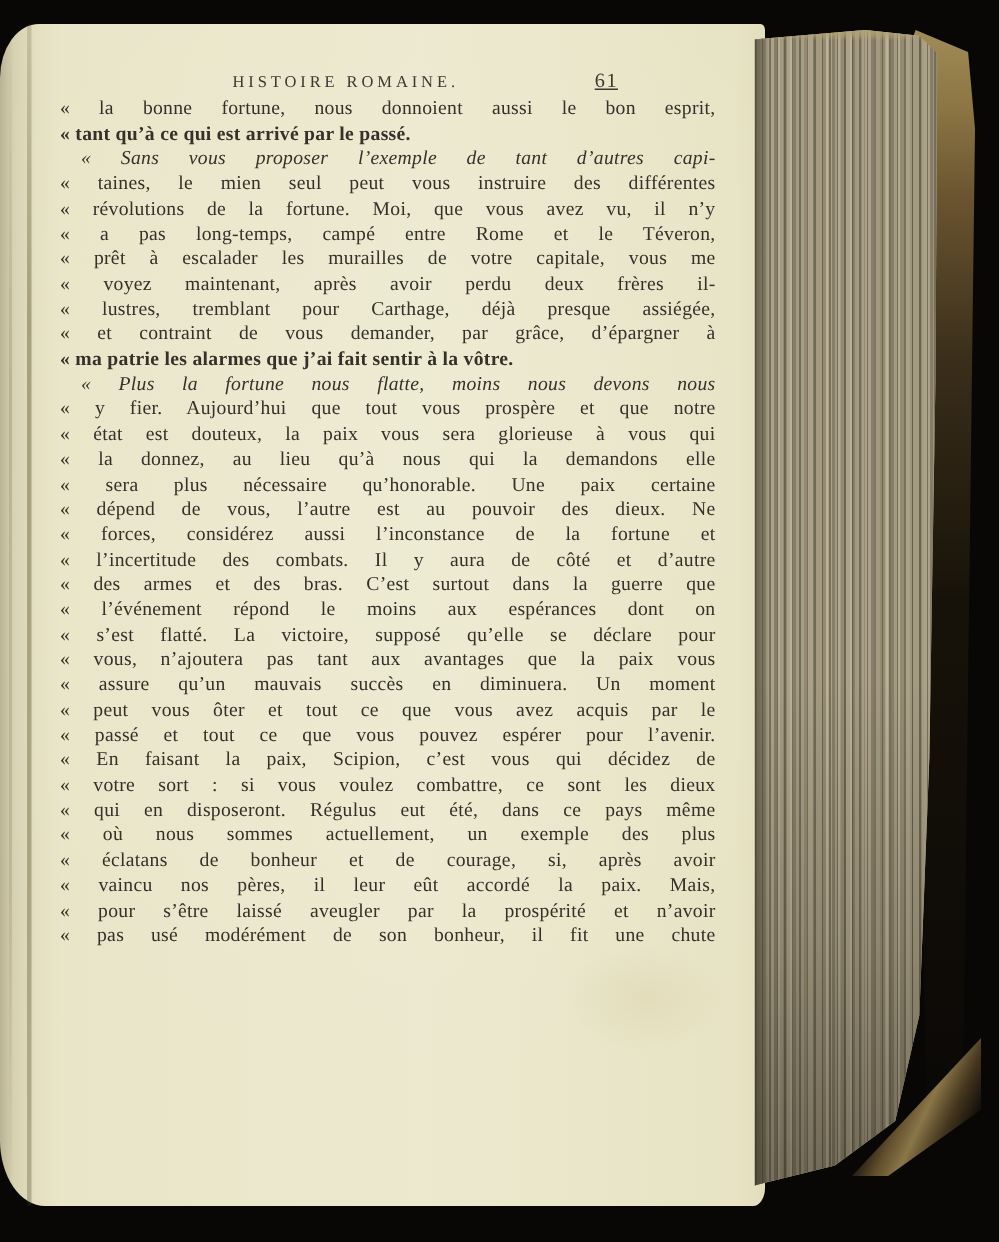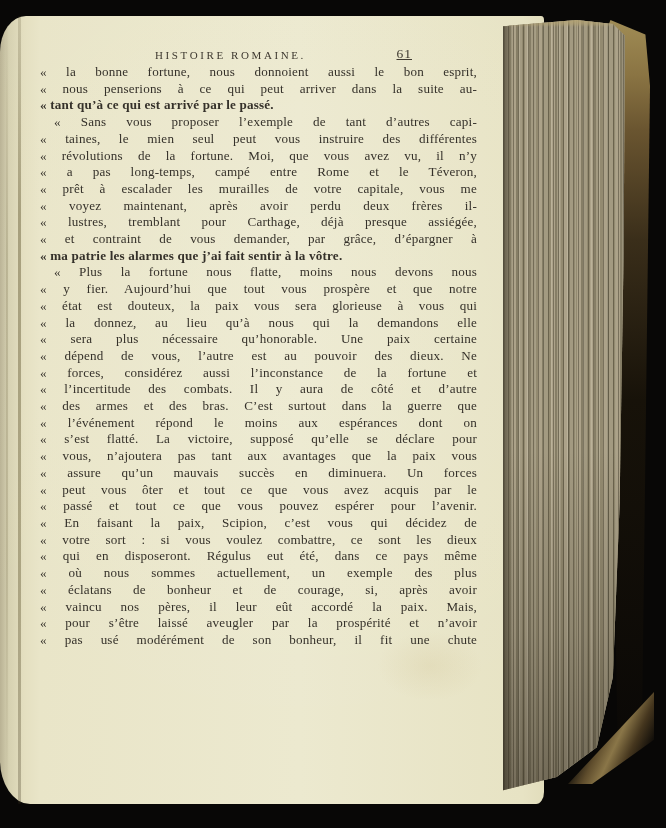--- a/index.html
+++ b/index.html
@@ -12,21 +12,20 @@
   .photo { position:absolute; inset:0; }
 
   
   .paper {
     position:absolute; left:0; top:16px; width:510px; height:788px;
     background:
       radial-gradient(75px 50px at 430px 650px, rgba(190,168,105,0.14), rgba(0,0,0,0) 70%),
       radial-gradient(120% 85% at 55% 38%, rgba(255,255,252,0.10), rgba(0,0,0,0) 65%),
       linear-gradient(90deg, #b9b294 0px, #d6d1b1 9px, #e4dfc0 24px, #e9e5c8 40px, #ece9cf 55%, #e7e3c4 96%, #e2ddbc 100%);
     border-radius: 26px 3px 8px 30px / 36px 4px 12px 44px;
-    padding-left: 34px;
   }
   
   .paper::before {
     content:""; position:absolute; left:18px; top:0; bottom:0; width:3px;
     background:linear-gradient(180deg, rgba(80,70,40,0.18), rgba(110,100,62,0.50) 25%, rgba(110,100,62,0.46) 72%, rgba(60,50,28,0.28));
     border-radius:2px;
   }
   .paper::after {
     content:""; position:absolute; left:6px; top:6px; bottom:8px; width:2px;
     background:linear-gradient(180deg, rgba(120,110,75,0.0), rgba(120,110,75,0.25) 30%, rgba(120,110,75,0.22) 70%, rgba(120,110,75,0));
@@ -48,21 +47,21 @@
   
   .body-text {
     position:absolute; left:40px; top:48px; width:437px;
     color:#35312a;
   }
   .line {
     font-size:13.1px; line-height:16.7px; letter-spacing:0.2px;
     white-space:nowrap;
     text-align:justify; text-align-last:justify; text-justify:inter-word;
   }
-  .line.indent { text-indent:14px; }
+  .line.indent { text-indent:14px;font-style:italic; }
   .line.end { text-align-last:left;font-weight:bold; }
 
   
   .fore-edge {
     position:absolute; left:503px; top:20px; width:134px; height:782px;
     background:
       linear-gradient(180deg, rgba(179,163,116,0.95) 0px, rgba(179,163,116,0.55) 4px, rgba(0,0,0,0) 7px),
       linear-gradient(270deg, rgba(30,25,15,0.45) 0 5px, rgba(0,0,0,0) 16px),
       linear-gradient(90deg, rgba(40,35,22,0.40) 0 3px, rgba(0,0,0,0) 10px),
       linear-gradient(180deg, rgba(0,0,0,0) 0 55%, rgba(35,30,20,0.16) 78%, rgba(25,20,12,0.38) 100%),
@@ -93,21 +92,20 @@
 
   <div class="paper">
 
     <div class="page-header">
       <span class="running-title">HISTOIRE ROMAINE.</span>
       <span class="page-number">61</span>
     </div>
 
     <div class="body-text">
         <div class="line">« la bonne fortune, nous donnoient aussi le bon esprit,</div>
-        <div class="line">« nous penserions à ce qui peut arriver dans la suite au-</div>
         <div class="line end">« tant qu’à ce qui est arrivé par le passé.</div>
         <div class="line indent">« Sans vous proposer l’exemple de tant d’autres capi-</div>
         <div class="line">« taines, le mien seul peut vous instruire des différentes</div>
         <div class="line">« révolutions de la fortune. Moi, que vous avez vu, il n’y</div>
         <div class="line">« a pas long-temps, campé entre Rome et le Téveron,</div>
         <div class="line">« prêt à escalader les murailles de votre capitale, vous me</div>
         <div class="line">« voyez maintenant, après avoir perdu deux frères il-</div>
         <div class="line">« lustres, tremblant pour Carthage, déjà presque assiégée,</div>
         <div class="line">« et contraint de vous demander, par grâce, d’épargner à</div>
         <div class="line end">« ma patrie les alarmes que j’ai fait sentir à la vôtre.</div>
@@ -116,21 +114,21 @@
         <div class="line">« état est douteux, la paix vous sera glorieuse à vous qui</div>
         <div class="line">« la donnez, au lieu qu’à nous qui la demandons elle</div>
         <div class="line">« sera plus nécessaire qu’honorable. Une paix certaine</div>
         <div class="line">« dépend de vous, l’autre est au pouvoir des dieux. Ne</div>
         <div class="line">« forces, considérez aussi l’inconstance de la fortune et</div>
         <div class="line">« l’incertitude des combats. Il y aura de côté et d’autre</div>
         <div class="line">« des armes et des bras. C’est surtout dans la guerre que</div>
         <div class="line">« l’événement répond le moins aux espérances dont on</div>
         <div class="line">« s’est flatté. La victoire, supposé qu’elle se déclare pour</div>
         <div class="line">« vous, n’ajoutera pas tant aux avantages que la paix vous</div>
-        <div class="line">« assure qu’un mauvais succès en diminuera. Un forces</div>
+        <div class="line">« assure qu’un mauvais succès en diminuera. Un moment</div>
         <div class="line">« peut vous ôter et tout ce que vous avez acquis par le</div>
         <div class="line">« passé et tout ce que vous pouvez espérer pour l’avenir.</div>
         <div class="line">« En faisant la paix, Scipion, c’est vous qui décidez de</div>
         <div class="line">« votre sort : si vous voulez combattre, ce sont les dieux</div>
         <div class="line">« qui en disposeront. Régulus eut été, dans ce pays même</div>
         <div class="line">« où nous sommes actuellement, un exemple des plus</div>
         <div class="line">« éclatans de bonheur et de courage, si, après avoir</div>
         <div class="line">« vaincu nos pères, il leur eût accordé la paix. Mais,</div>
         <div class="line">« pour s’être laissé aveugler par la prospérité et n’avoir</div>
         <div class="line">« pas usé modérément de son bonheur, il fit une chute</div>

